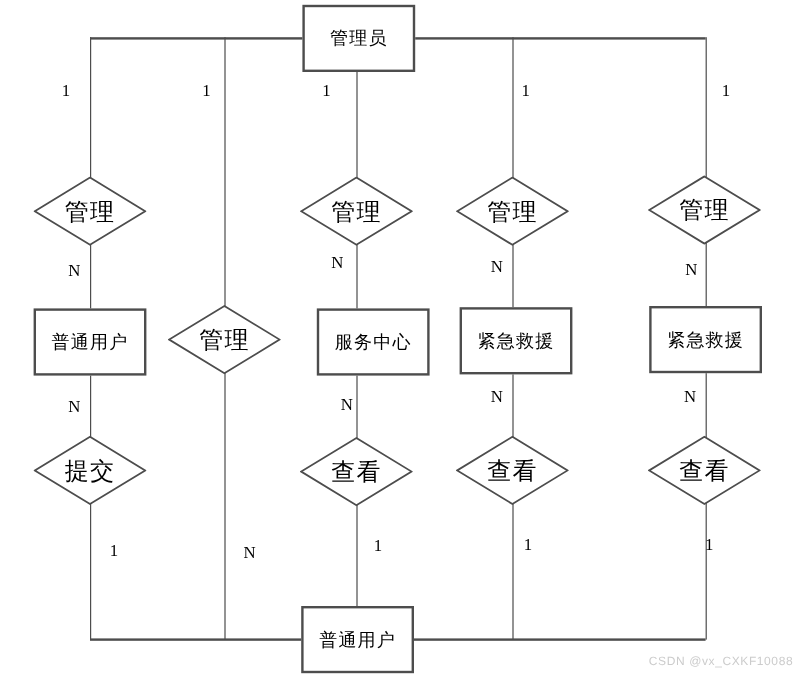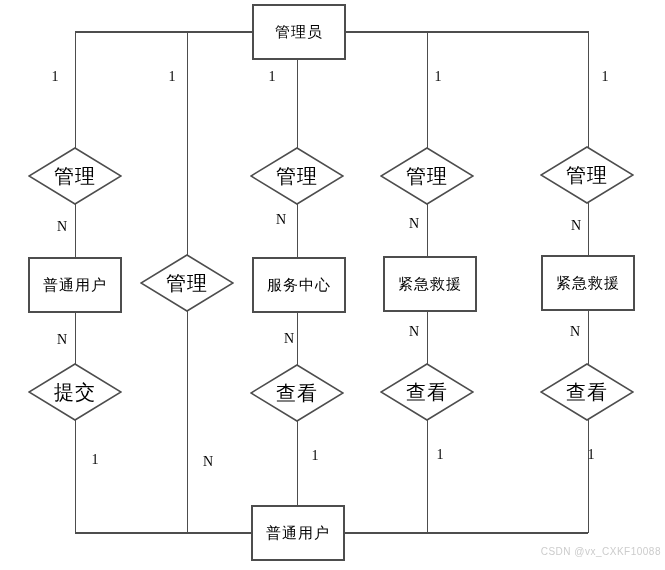--- a/index.html
+++ b/index.html
@@ -86,21 +86,21 @@
   <div class="line" style="left:296.5px; top:59px; width:1.5px; height:447px;"></div>
   <div class="line" style="left:426.5px; top:31px; width:1.5px; height:502px;"></div>
   <div class="line" style="left:587.5px; top:31px; width:1.5px; height:502px;"></div>
 
   <div class="entity" style="left:252px; top:4px;align-items:center;">
     <span>管理员</span>
   </div>
   <div class="entity" style="left:28px; top:257px;">
     <span>普通用户</span>
   </div>
-  <div class="entity" style="left:252px; top:257px;">
+  <div class="entity" style="left:264px; top:257px;">
     <span>服务中心</span>
   </div>
   <div class="entity" style="left:383px; top:256px;">
     <span>紧急救援</span>
   </div>
   <div class="entity" style="left:541px; top:255px;">
     <span>紧急救援</span>
   </div>
   <div class="entity" style="left:251px; top:505px;">
     <span>普通用户</span>

